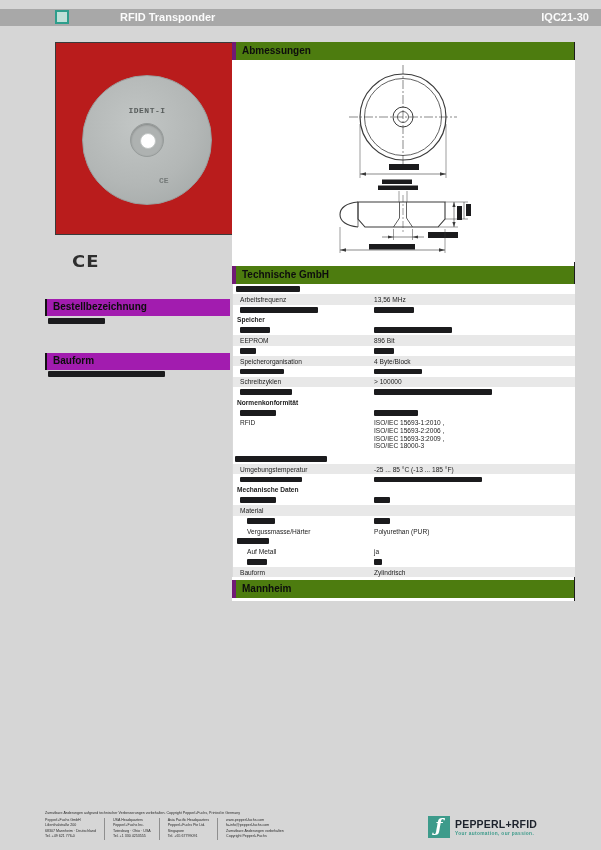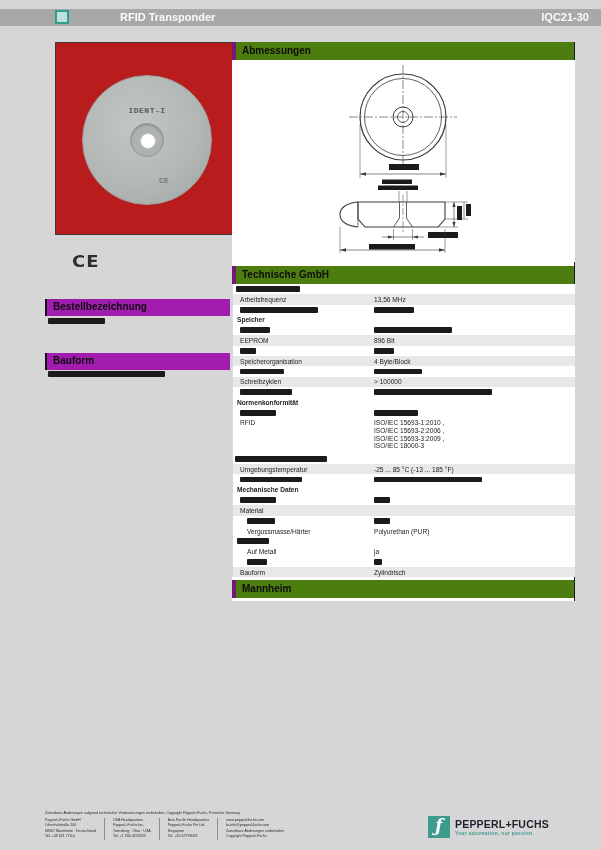--- a/index.html
+++ b/index.html
@@ -322,17 +322,17 @@
         <div>fa-info@pepperl-fuchs.com</div>
         <div>Zumutbare Änderungen vorbehalten</div>
         <div>Copyright Pepperl+Fuchs</div>
       </div>
     </div>
 
   <div class="pf-logo">
     <div class="pf-sq">
       <span>ƒ</span>
     </div>
-    <div class="pf-name">PEPPERL+FUCHS</div>
+    <div class="pf-name">PEPPERL+RFID</div>
     <div class="pf-tag">Your automation, our passion.</div>
   </div>
 
 </div>
 
 </body></html>

